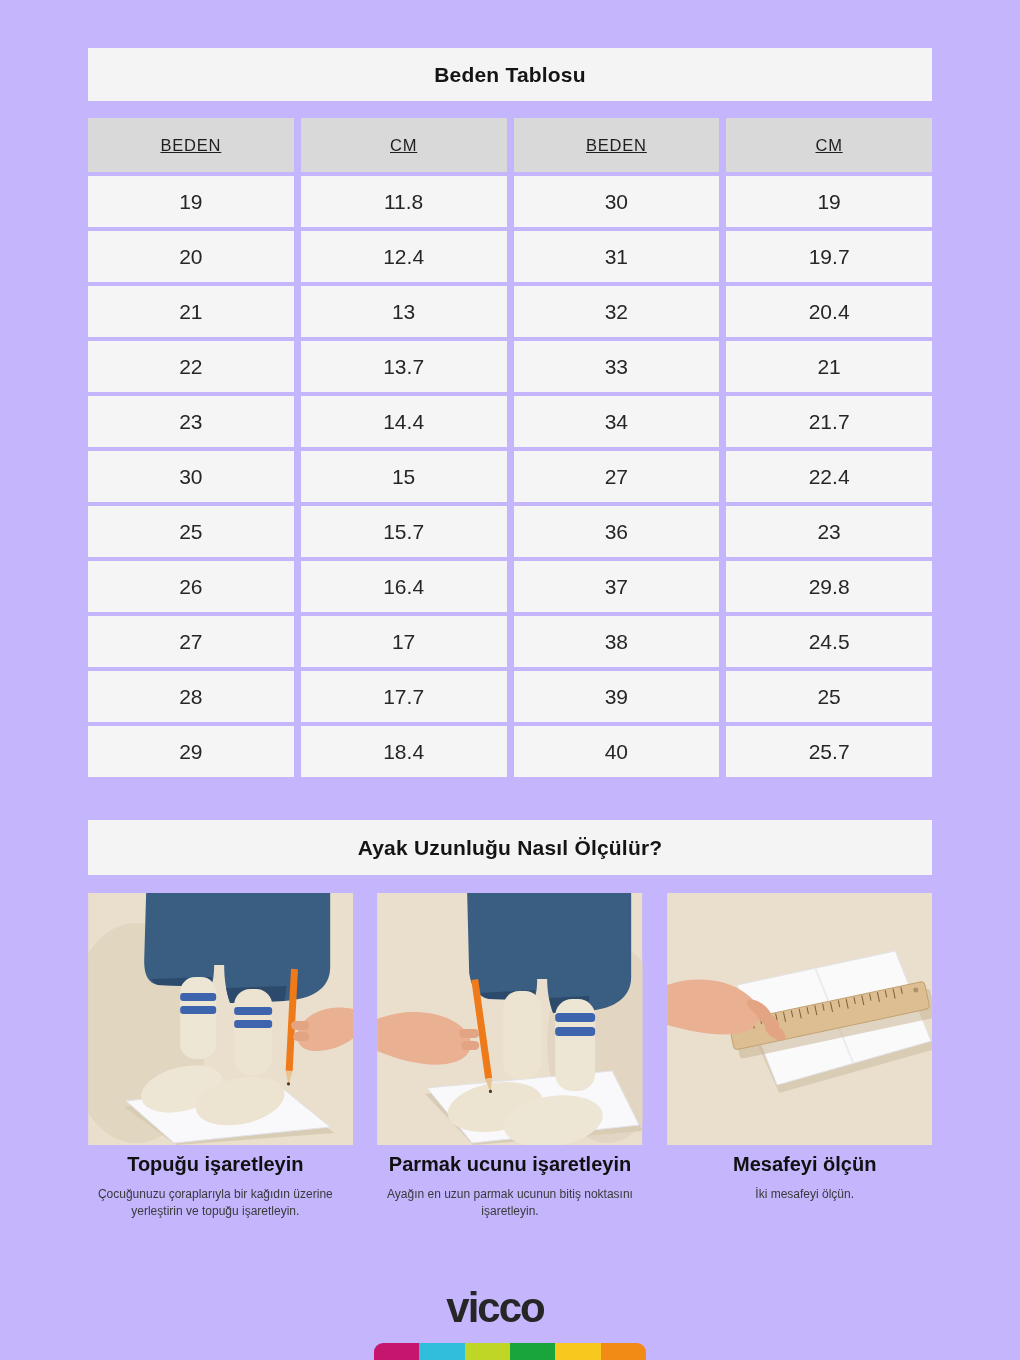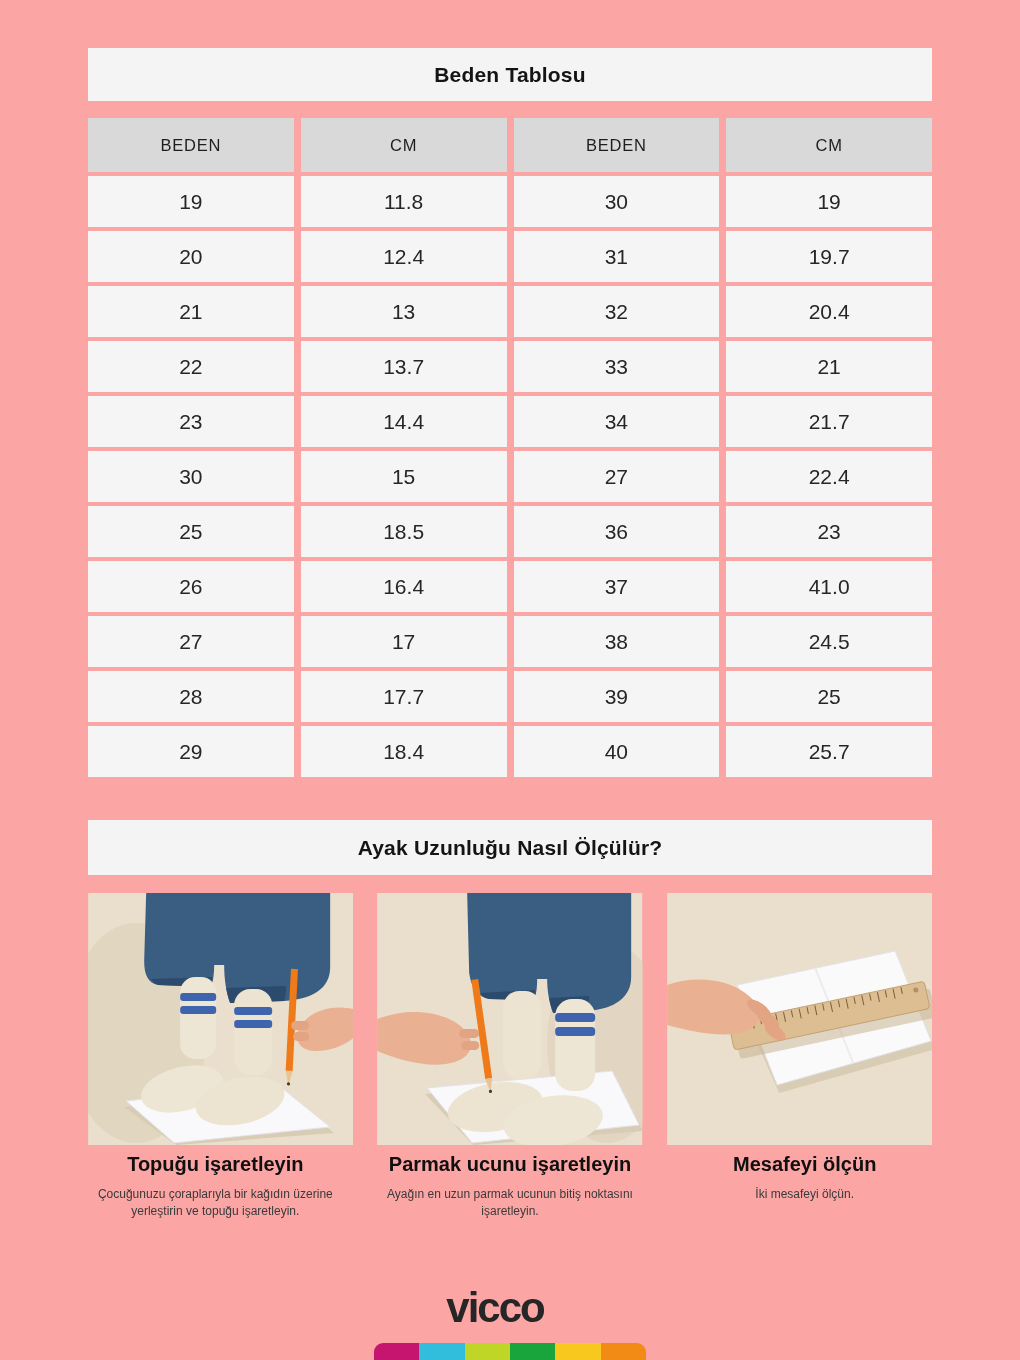--- a/index.html
+++ b/index.html
@@ -2,21 +2,21 @@
 <html><head>
 <meta charset="utf-8">
 <style>
   * { margin: 0; padding: 0; box-sizing: border-box; }
   html, body { background: #ffffff; }
   body {
     width: 1020px; height: 1360px;
     font-family: "Liberation Sans", sans-serif;
     position: relative; overflow: hidden;
   }
-  #page { position: absolute; inset: 0; background: #fca5a5; }
+  #page { position: absolute; inset: 0; background: #c4b5fd; }
 
   .section-title-box {
     position: absolute; left: 88px; width: 844px;
     background: #f4f4f4;
     display: flex; align-items: center; justify-content: center;
     font-size: 21px; font-weight: 700; color: #141414;
     letter-spacing: 0.2px;
   }
   #size-title-box { top: 48px; height: 53px; }
   #measure-title-box { top: 820px; height: 55px; }
@@ -25,21 +25,21 @@
     position: absolute; left: 88px; top: 118px; width: 844px;
     display: grid;
     grid-template-columns: repeat(4, 1fr);
     grid-template-rows: 54px;
     grid-auto-rows: 51px;
     column-gap: 7px; row-gap: 4px;
   }
   .th {
     background: #d9d9d9; color: #1e1e1e;
     display: flex; align-items: center; justify-content: center;
-    font-size: 16.5px; letter-spacing: 0.8px; font-weight: 400;
+    font-size: 16.5px; letter-spacing: 0.8px; font-weight: 400; text-decoration: underline;
   }
   .td {
     background: #f5f5f5; color: #262626;
     display: flex; align-items: center; justify-content: center;
     font-size: 21px; font-weight: 400;
   }
 
   .photos {
     position: absolute; left: 88px; top: 893px; width: 844px; height: 252px;
     display: grid; grid-template-columns: repeat(3, 1fr); column-gap: 24px;
@@ -107,28 +107,28 @@
     <div class="td">14.4</div>
     <div class="td">34</div>
     <div class="td">21.7</div>
 
     <div class="td">30</div>
     <div class="td">15</div>
     <div class="td">27</div>
     <div class="td">22.4</div>
 
     <div class="td">25</div>
-    <div class="td">18.5</div>
+    <div class="td">15.7</div>
     <div class="td">36</div>
     <div class="td">23</div>
 
     <div class="td">26</div>
     <div class="td">16.4</div>
     <div class="td">37</div>
-    <div class="td">41.0</div>
+    <div class="td">29.8</div>
 
     <div class="td">27</div>
     <div class="td">17</div>
     <div class="td">38</div>
     <div class="td">24.5</div>
 
     <div class="td">28</div>
     <div class="td">17.7</div>
     <div class="td">39</div>
     <div class="td">25</div>

